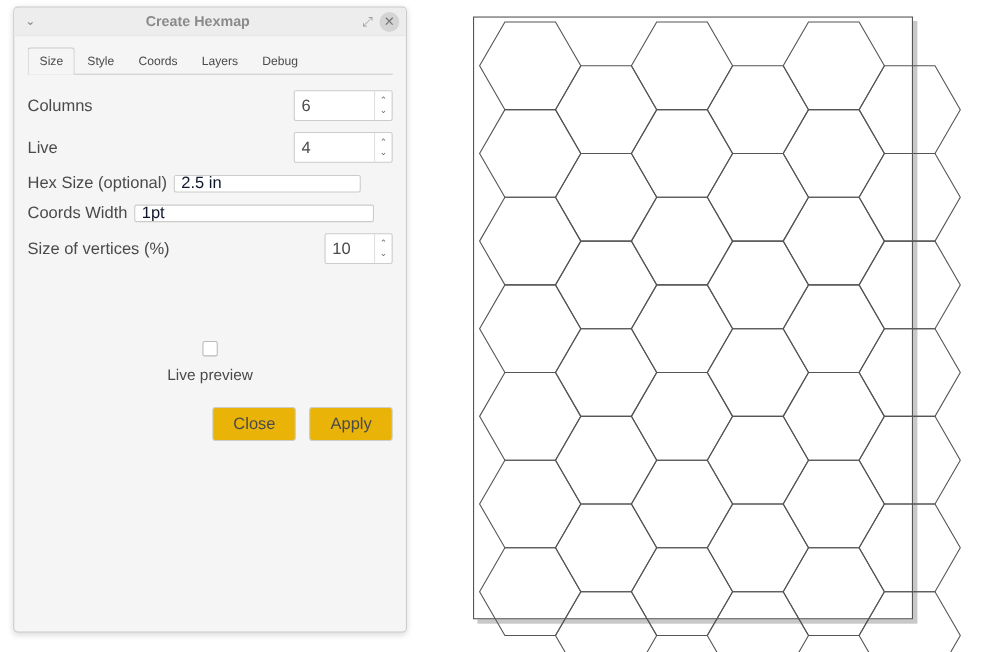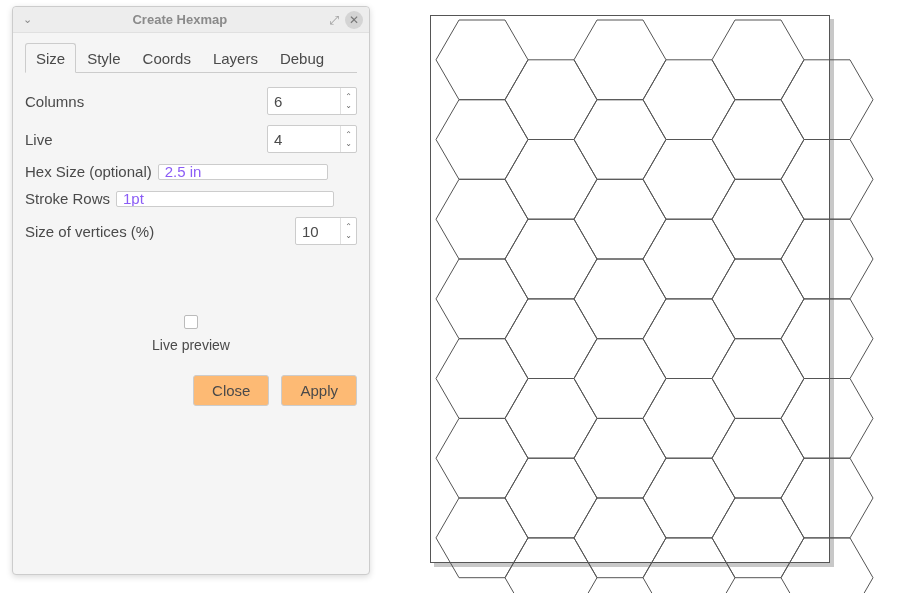--- a/index.html
+++ b/index.html
@@ -11,42 +11,42 @@
     
     .titlebar { display: flex; align-items: center; height: 26px; padding: 0 6px; border-bottom: 1px solid #e0e0e0; background: #ededed; border-radius: 4px 4px 0 0; }
     .titlebar .chev { color: #888; font-size: 11px; padding: 0 4px; }
     .titlebar .title { flex: 1; text-align: center; font-size: 13px; color: #8a8a8a; font-weight: 600; }
     .titlebar .maxbtn { color: #999; font-size: 12px; padding: 0 6px; cursor: pointer; }
     .titlebar .closebtn { display:inline-flex; align-items:center; justify-content:center; width: 18px; height: 18px; border-radius: 50%; background: #d4d4d4; color: #777; font-size: 12px; cursor: pointer; }
     
     .body { padding: 10px 12px 12px; }
     
     .tabs { display: flex; border-bottom: 1px solid #ccc; margin-bottom: 14px; }
-    .tab { padding: 6px 10px 5px; font-size: 15px; color: #4a4a4a; cursor: pointer; border: 1px solid transparent; border-bottom: none; margin-bottom: -1px; }
+    .tab { padding: 6px 10px 5px; font-size: 11px; color: #4a4a4a; cursor: pointer; border: 1px solid transparent; border-bottom: none; margin-bottom: -1px; }
     .tab.active { background: #f5f5f5; border-color: #ccc; border-bottom: 1px solid #f5f5f5; border-radius: 3px 3px 0 0; }
     
     .row { display: flex; align-items: center; margin-bottom: 10px; gap: 6px; }
     .row label { font-size: 15px; color: #4a4a4a; text-align: right; }
     .row .sp { flex: 1; }
     
     .spinbox { display: flex; border: 1px solid #ccc; background: #fff; height: 28px; border-radius: 2px; }
     .spinbox input { border: none; outline: none; padding: 0 6px; font-size: 15px; width: 72px; color: #4a4a4a; background: transparent; }
     .spinbox .arrows { display: flex; flex-direction: column; justify-content: center; width: 16px; border-left: 1px solid #e0e0e0; }
     .spinbox .arrows span { font-size: 8px; line-height: 9px; text-align: center; color: #666; cursor: pointer; }
     .spinbox.sm input { width: 44px; }
     
-    .textbox { border: 1px solid #ccc; background: #fff; height: 16px; border-radius: 2px; padding: 0 6px; font-size: 15px; color: #8b5cf6; outline: none; }
+    .textbox { border: 1px solid #ccc; background: #fff; height: 16px; border-radius: 2px; padding: 0 6px; font-size: 15px; color: #0f172a; outline: none; }
     .textbox.w170 { width: 170px; }
     .textbox.w218 { width: 218px; }
     
     .preview-row { display: flex; align-items: center; gap: 8px; margin-top: 70px; flex-direction: column; }
     .checkbox { width: 14px; height: 14px; border: 1px solid #bbb; background: #fff; border-radius: 2px; cursor: pointer; }
     
     .btnrow { display: flex; justify-content: flex-end; gap: 12px; margin-top: 22px; }
-    .btn { padding: 6px 18px; background: #fdba74; border: 1px solid #ccc; border-radius: 3px; font-size: 15px; color: #4a4a4a; cursor: pointer; }
+    .btn { padding: 6px 18px; background: #eab308; border: 1px solid #ccc; border-radius: 3px; font-size: 15px; color: #4a4a4a; cursor: pointer; }
     
     .preview { position: relative; width: 420px; height: 565px; margin-top: 4px; }
     .page { position: absolute; left: 10px; top: 5px; width: 400px; height: 548px; border: 1px solid #555; background: #fff; box-shadow: 4px 4px 0 #c8c8c8; }
     .hexes { position: absolute; left: 0; top: 0; }
   </style>
 </head>
 <body>
 
 <div class="wrap">
 
@@ -89,21 +89,21 @@
             </div>
         </div>
       </div>
 
       <div class="row">
         <label>Hex Size (optional)</label>
         <input class="textbox w170" value="2.5 in" style="">
       </div>
 
       <div class="row">
-        <label>Stroke Rows</label>
+        <label>Coords Width</label>
         <input class="textbox w218" value="1pt" style="">
       </div>
 
       <div class="row">
         <label>Size of vertices (%)</label>
         <div class="sp"></div>
         <div class="spinbox sm">
           <input value="10" style="">
           <div class="arrows">
               <span>⌃</span>

